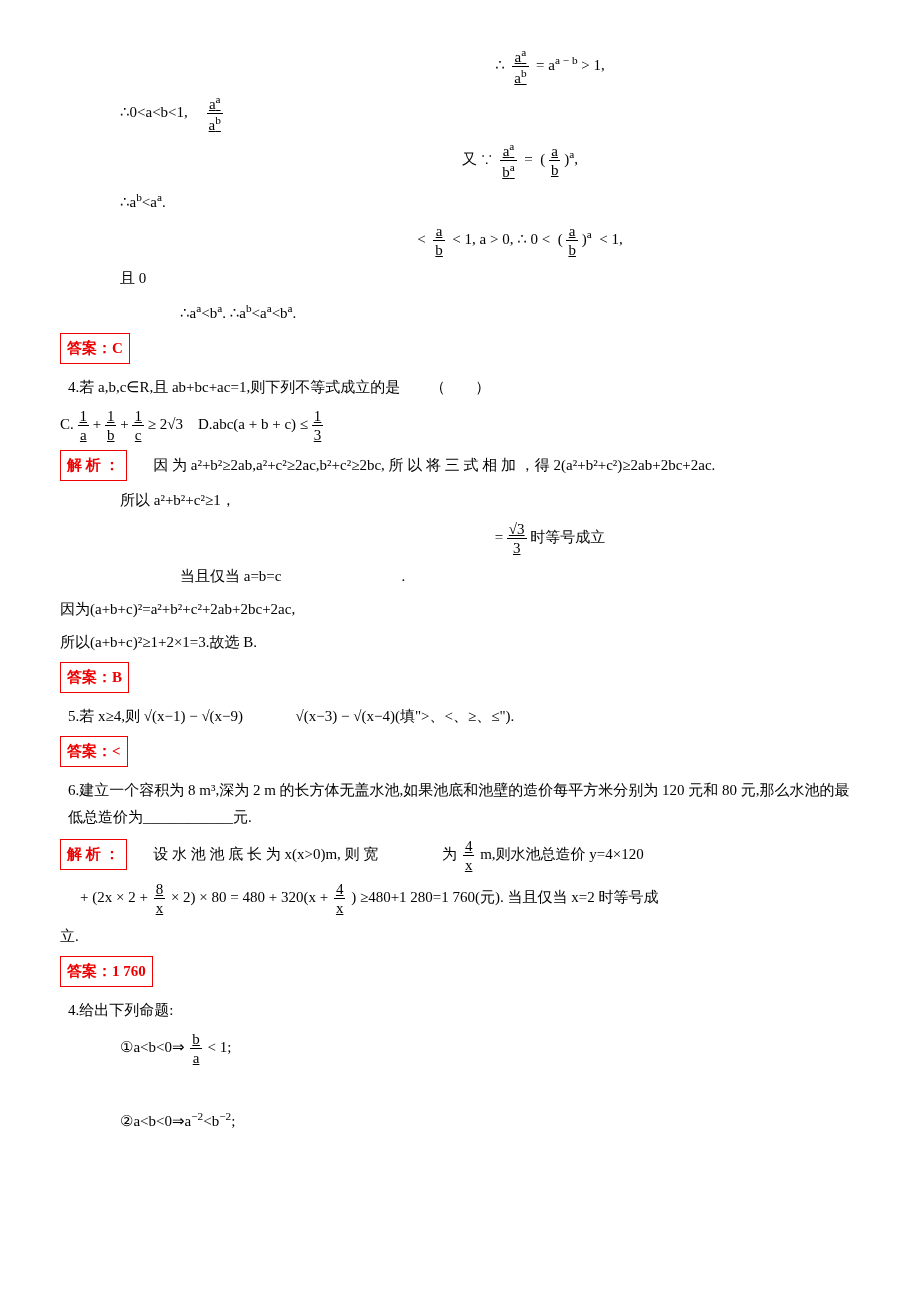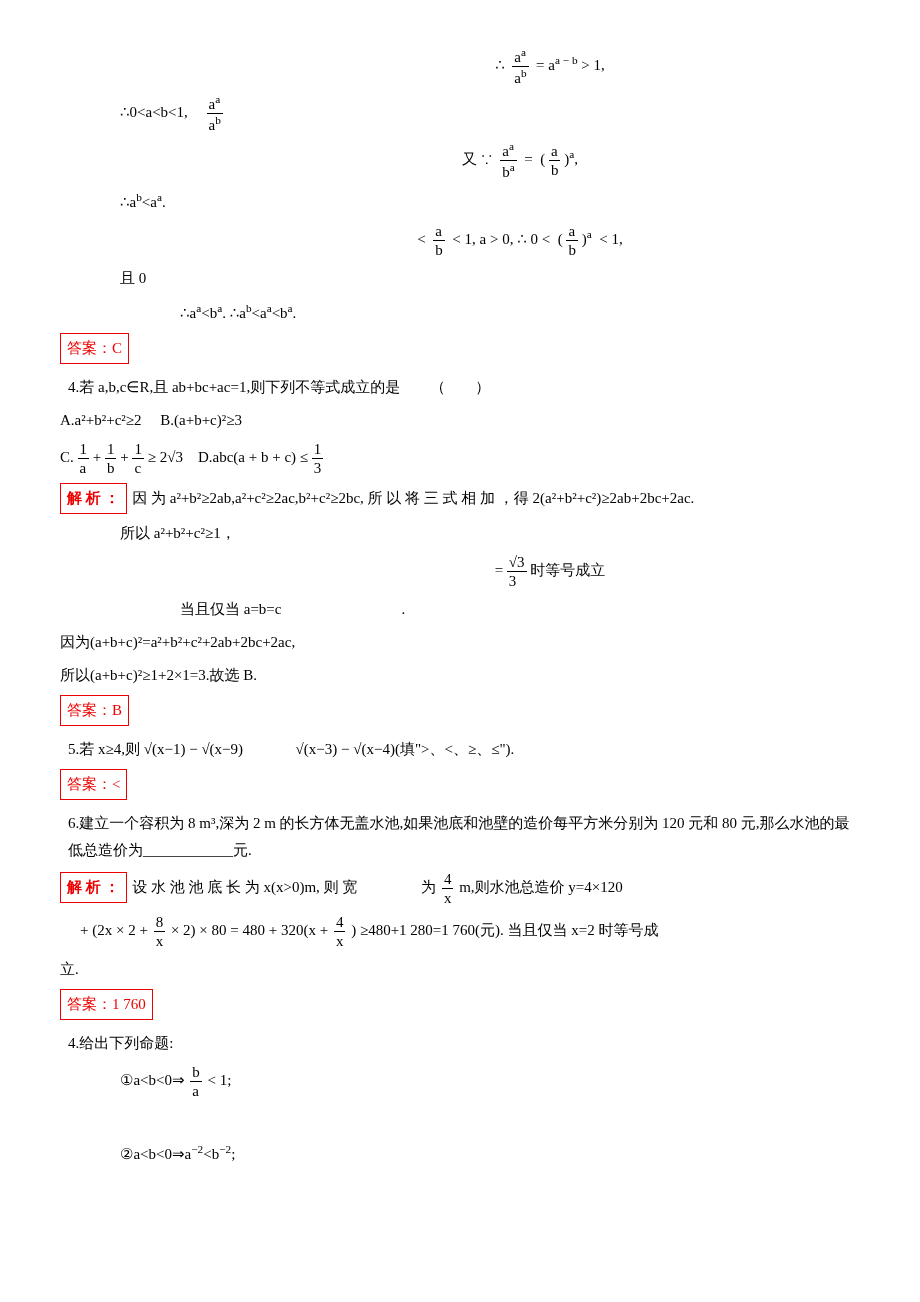--- a/index.html
+++ b/index.html
@@ -21,41 +21,42 @@
     }
     .indent1 { padding-left: 60px; }
     .indent2 { padding-left: 120px; }
     .indent3 { padding-left: 180px; }
     .block { margin: 6px 0; }
     .answer-box {
       display: inline-block;
       border: 1.5px solid #e00;
       padding: 1px 6px;
       color: #e00;
-      font-weight: normal;
+      font-weight: bold;
       margin-right: 4px;
       text-align: center;
     }
     .analysis-box {
       display: inline-block;
       border: 1.5px solid #e00;
       padding: 1px 6px;
       color: #e00;
       font-weight: bold;
-      margin-right: 2px;
+      margin-right: 23px;
     }
     .question-line {
       margin: 10px 0 4px 8px;
       font-weight: normal;
     }
     sup { font-size: 0.75em; vertical-align: super; }
     .frac {
       display: inline-block;
       vertical-align: middle;
-      text-align: left;
+      text-align: center;
+      text-decoration: underline;
     }
     .frac .num {
       display: block;
       border-bottom: 1px solid #000;
       padding: 0 2px;
       line-height: 1.2;
     }
     .frac .den {
       display: block;
       padding: 0 2px;
@@ -128,24 +129,20 @@
       ∴a<sup>a</sup>&lt;b<sup>a</sup>. ∴a<sup>b</sup>&lt;a<sup>a</sup>&lt;b<sup>a</sup>.
     </div>
   </div>
 
   <div class="block">
     <span class="answer-box">答案：C</span>
   </div>
 
   <div class="question-line">4.若 a,b,c∈R,且 ab+bc+ac=1,则下列不等式成立的是　　（　　）</div>
   <div class="block">
-    <span>A.a²+b²+c²≥2&nbsp;&nbsp;&nbsp;&nbsp;</span>
-    <span>B.(a+b+c)²≥3</span>
-  </div>
-  <div class="block">
     <span>C.
       <span class="frac">
         <span class="num">1</span><span class="den">a</span>
       </span>
       +
       <span class="frac">
         <span class="num">1</span><span class="den">b</span>
       </span>
       +
       <span class="frac">

